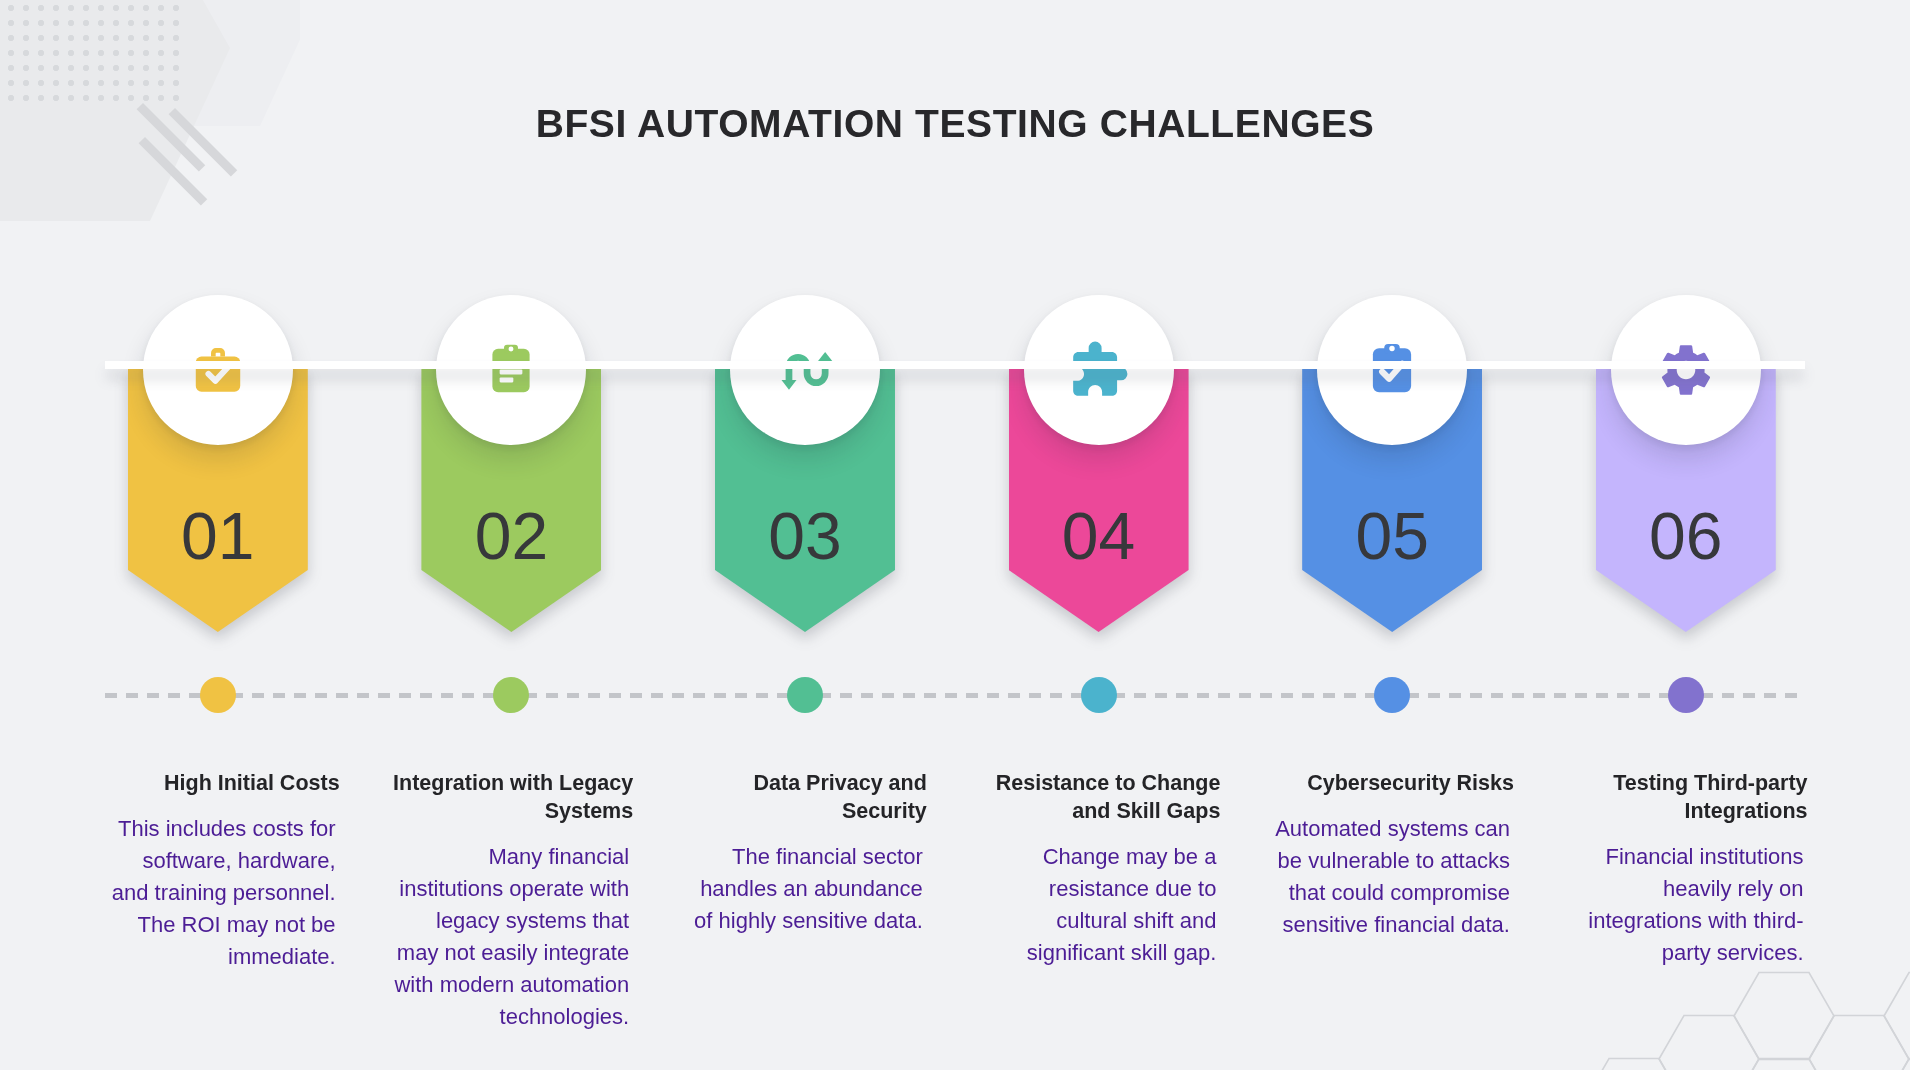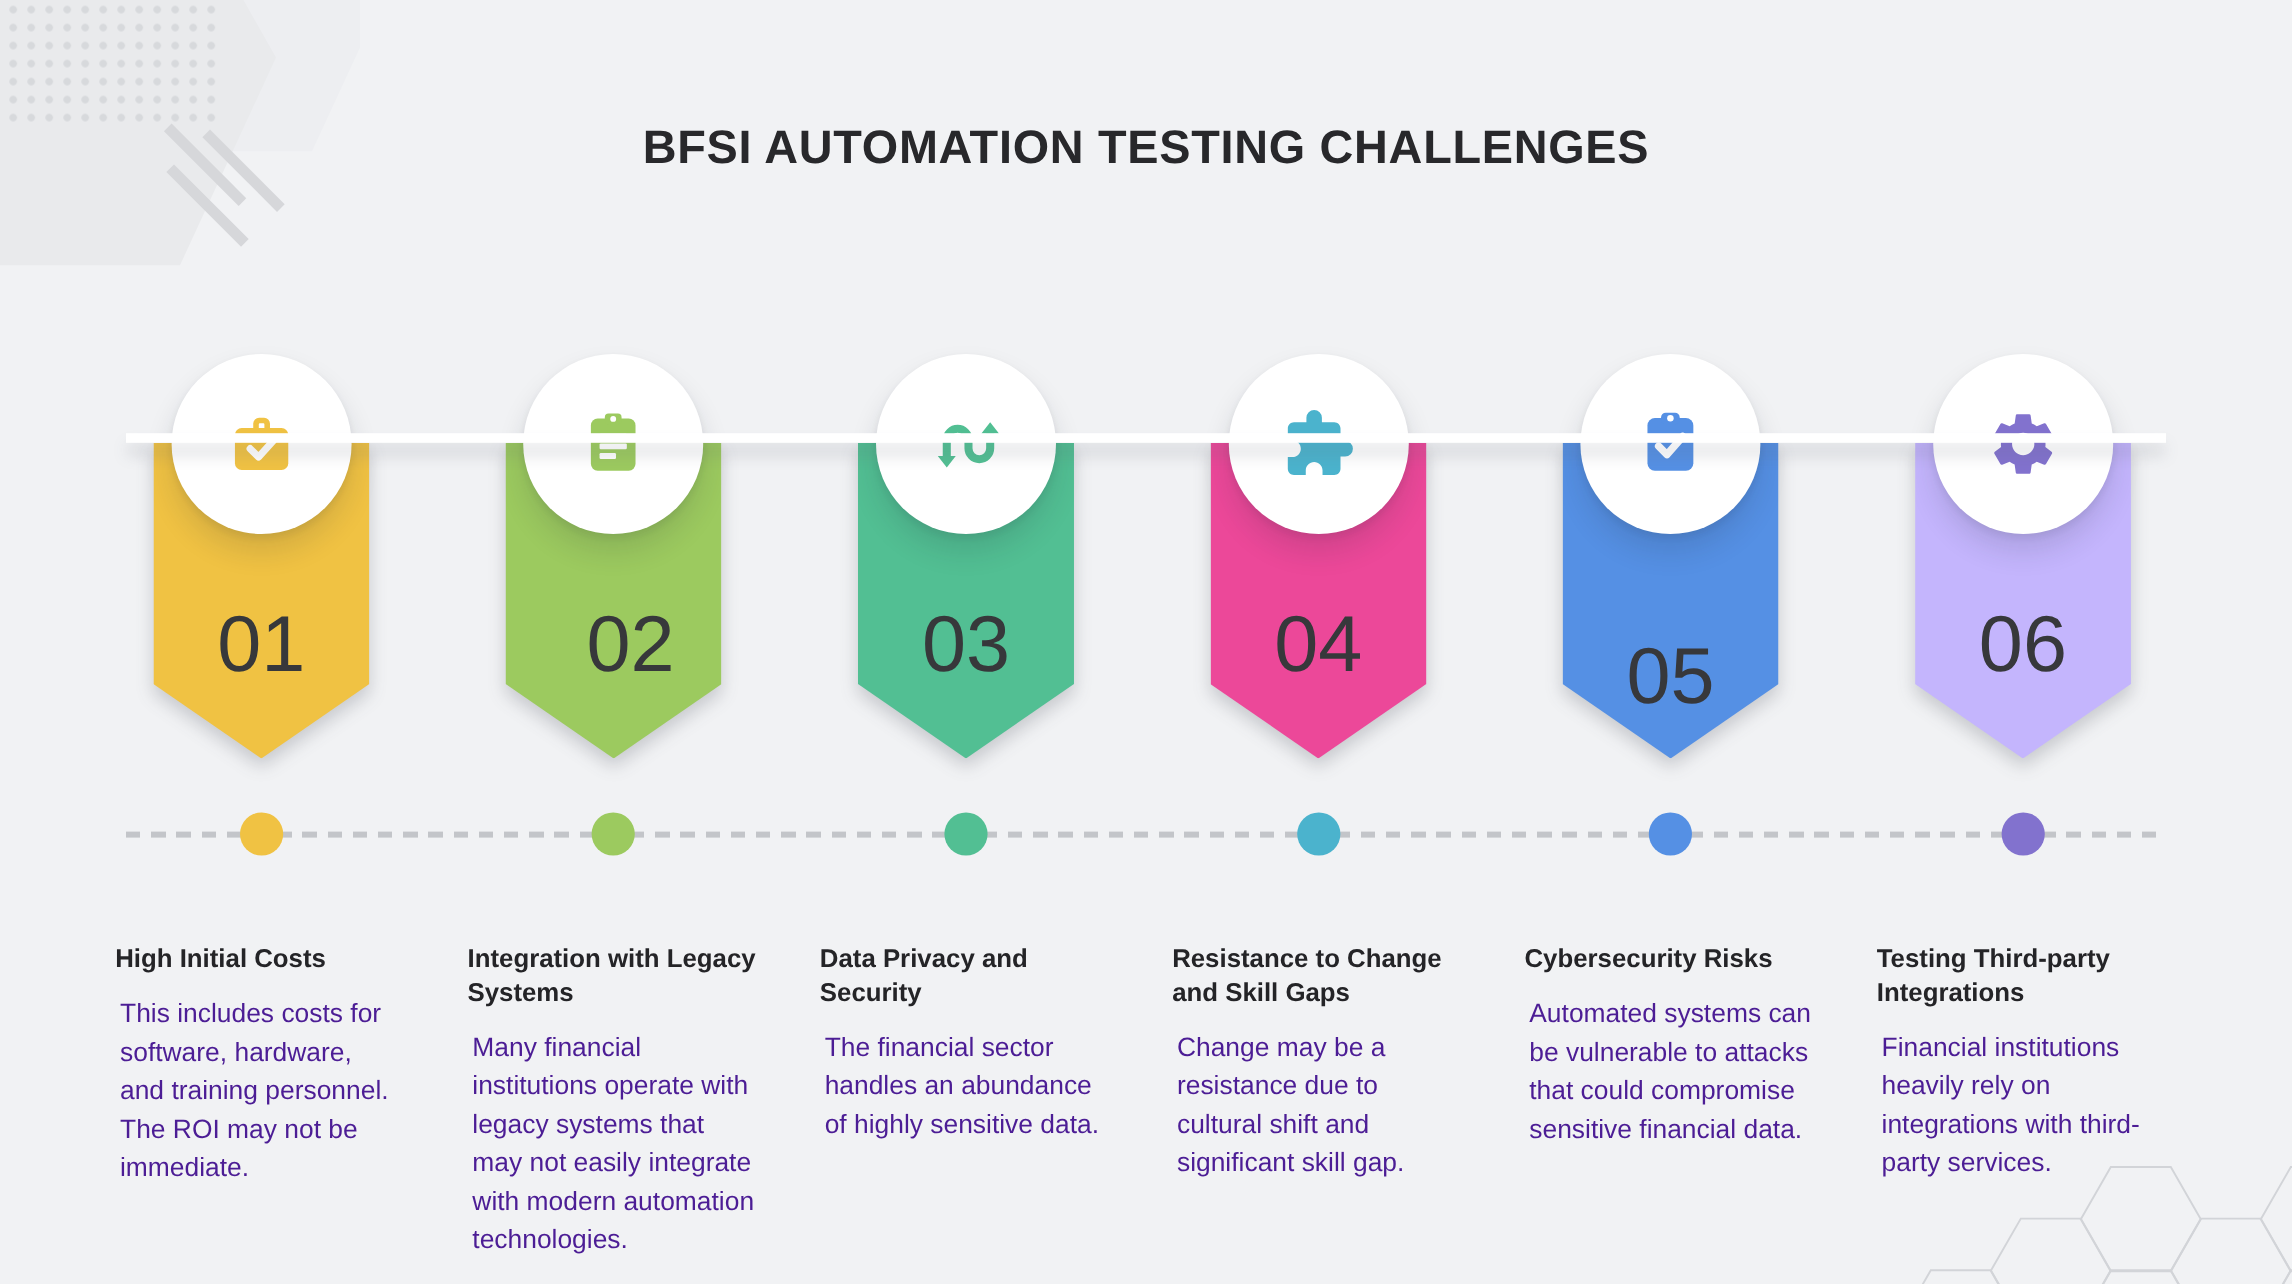--- a/index.html
+++ b/index.html
@@ -38,21 +38,21 @@
 
   .circle{position:absolute;left:50%;top:295px;transform:translateX(-50%);
     width:150px;height:150px;border-radius:50%;background:#fff;z-index:5;
     box-shadow:0 14px 24px rgba(30,35,50,.14),0 3px 6px rgba(30,35,50,.08);
     display:flex;align-items:center;justify-content:center;}
   .circle svg{width:62px;height:62px;display:block;}
 
   .dot{position:absolute;left:50%;top:677px;transform:translateX(-50%);
     width:36px;height:36px;border-radius:50%;z-index:3;}
 
-  .text{position:absolute;top:770px;left:12px;right:12px;text-align:left;margin-top:16px;}
+  .text{position:absolute;top:770px;left:12px;right:12px;text-align:right;}
   .t{font-size:21.5px;font-weight:700;color:#242427;line-height:1.3;margin:0 13px 15px;}
   .d{font-size:22px;color:#4c1d95;line-height:1.46;margin:0 17px;}
 </style>
 </head>
 <body>
 
 <div class="canvas" style="background-color: rgb(241, 242, 244);">
 
   <svg class="decor-tl" viewBox="0 0 300 240">
     <polygon points="160,-90 260,-90 310,18 260,126 160,126 110,18" fill="#EDEEF1"></polygon>
@@ -97,21 +97,21 @@
       <div class="dot" style="background-color: rgb(240, 194, 67);"></div>
       <div class="text">
         <h3 class="t">High Initial Costs</h3>
         <p class="d">This includes costs for software, hardware, and training personnel. The ROI may not be immediate.</p>
       </div>
     </div>
 
     <div class="col">
       <div class="banner-wrap">
         <div class="banner" style="background-color: rgb(156, 202, 95);">
-          <div class="num" style="color: rgb(55, 56, 59); padding-left: 14px;">02</div>
+          <div class="num" style="color: rgb(55, 56, 59);">02</div>
         </div>
       </div>
       <div class="circle" style="color: rgb(156, 202, 95);">
         <svg viewBox="0 0 24 24">
           <rect fill="currentColor" x="4.8" y="3.8" width="14.4" height="16.8" rx="2.2"></rect>
           <rect fill="currentColor" x="9.3" y="2.2" width="5.4" height="3.4" rx="1.2"></rect>
           <circle cx="12" cy="3.9" r="0.95" fill="#fff"></circle>
           <rect x="7.6" y="8.7" width="8.8" height="1.9" rx="0.4" fill="#fff"></rect>
           <rect x="7.6" y="11.8" width="8.8" height="1.9" rx="0.4" fill="#fff"></rect>
           <rect x="7.6" y="14.9" width="5.3" height="1.9" rx="0.4" fill="#fff"></rect>
@@ -158,21 +158,21 @@
       <div class="dot" style="background-color: rgb(75, 179, 205);"></div>
       <div class="text">
         <h3 class="t">Resistance to Change and Skill Gaps</h3>
         <p class="d">Change may be a resistance due to cultural shift and significant skill gap.</p>
       </div>
     </div>
 
     <div class="col">
       <div class="banner-wrap">
         <div class="banner" style="background-color: rgb(85, 144, 228);">
-          <div class="num" style="color: rgb(55, 56, 59); margin-top: 27px;">05</div>
+          <div class="num" style="color: rgb(55, 56, 59);">05</div>
         </div>
       </div>
       <div class="circle" style="color: rgb(85, 144, 228);">
         <svg viewBox="0 0 24 24">
           <rect fill="currentColor" x="4.6" y="3.6" width="14.8" height="17" rx="2.4"></rect>
           <rect fill="currentColor" x="9" y="1.9" width="6" height="3.8" rx="1.5"></rect>
           <circle cx="12" cy="3.7" r="1.05" fill="#fff"></circle>
           <polyline points="8.2 12.7 10.9 15.4 16 9.6" fill="none" stroke="#fff" stroke-width="2.4" stroke-linecap="round" stroke-linejoin="round"></polyline>
         </svg>
       </div>

